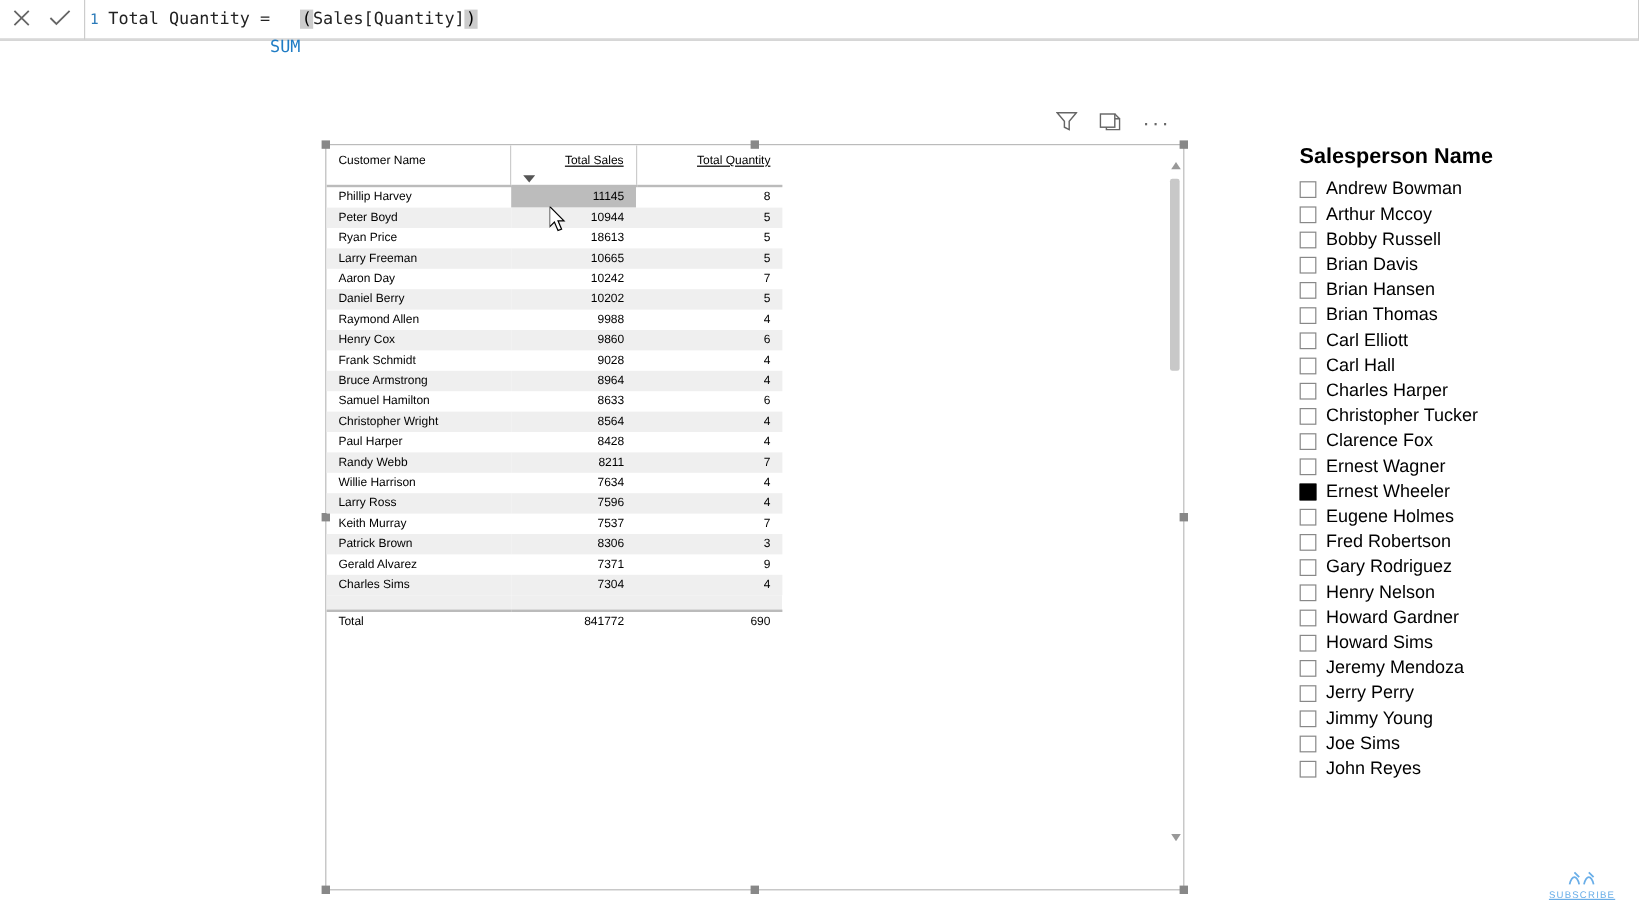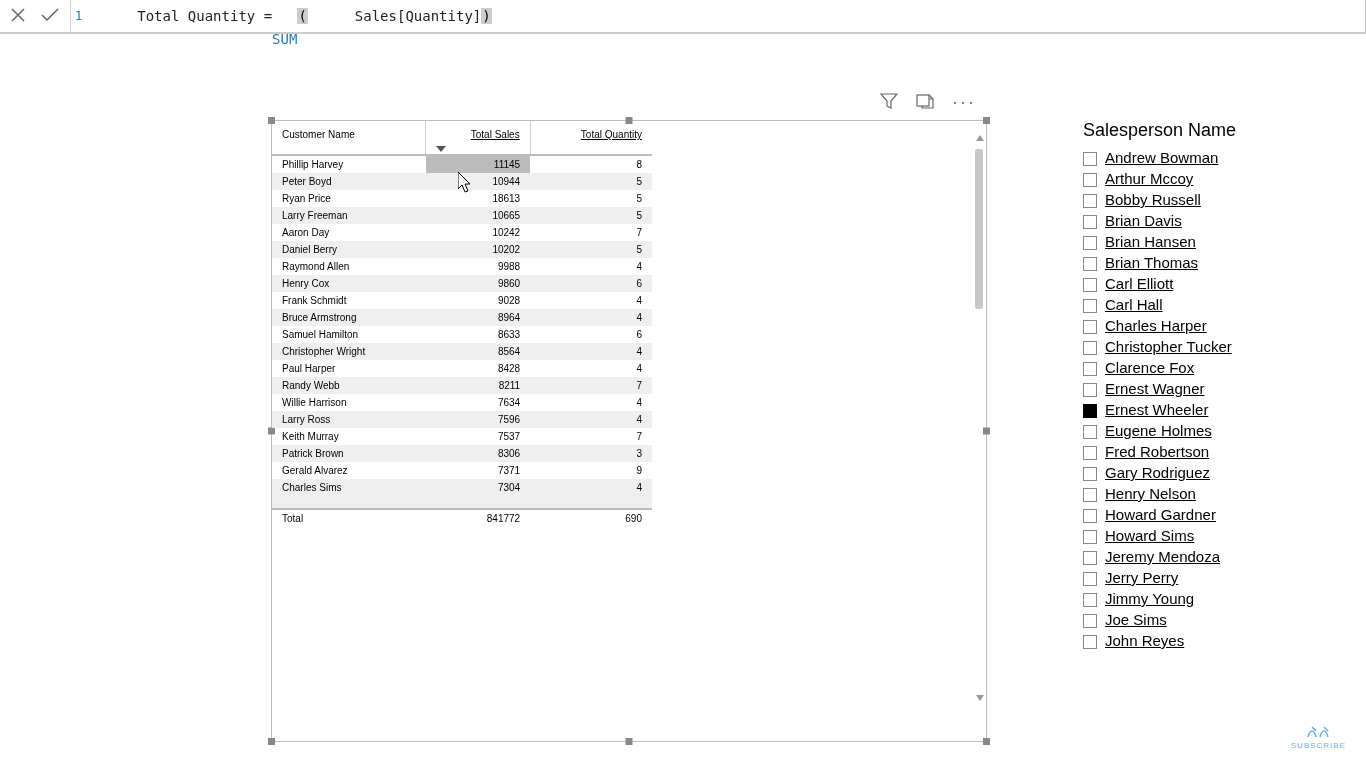--- a/index.html
+++ b/index.html
@@ -47,21 +47,21 @@
     border: 1px solid #ccc;
     border-top: none;
     border-left: none;
   }
   .line-num {
     color: #2a7ab9;
     margin-right: 8px;
     font-size: 12px;
   }
   .formula-kw { color: #1f7cc4; margin-top: 46px; }
-  .formula-plain { color: #222; margin-left: 47px; }
+  .formula-plain { color: #222; }
   .paren-hl {
     background: #ccc;
     padding: 0 1px;
   }
 
   
   .visual-toolbar {
     position: absolute;
     left: 880px;
     top: 92px;
@@ -184,46 +184,47 @@
   .slicer {
     position: absolute;
     left: 1083px;
     top: 120px;
     width: 260px;
     font-size: 15px;
   }
   .slicer-title {
     font-size: 18px;
     margin-bottom: 6px;
+    font-weight: bold;
   }
   .slicer-item {
     display: flex;
-    align-items: flex-end;
+    align-items: center;
     gap: 8px;
     padding: 2px 0;
     cursor: pointer;
-    text-decoration: underline;
   }
   .cb {
     width: 14px; height: 14px;
     border: 1px solid #888;
     flex-shrink: 0;
   }
   .cb.filled { background: #000; border-color: #000; }
 
   
   .subscribe-mark {
     position: absolute;
     right: 20px;
     bottom: 18px;
     text-align: center;
     color: #5aa6e6;
     font-size: 8px;
     letter-spacing: 1px;
     opacity: 0.9;
+    text-decoration: underline;
   }
   .subscribe-mark svg { display: block; margin: 0 auto 2px; }
 </style>
 </head>
 <body>
 
 <div class="formula-bar">
   <div class="formula-actions">
     <span>
       <svg width="16" height="16" viewBox="0 0 16 16" stroke-width="1.5" fill="none">

